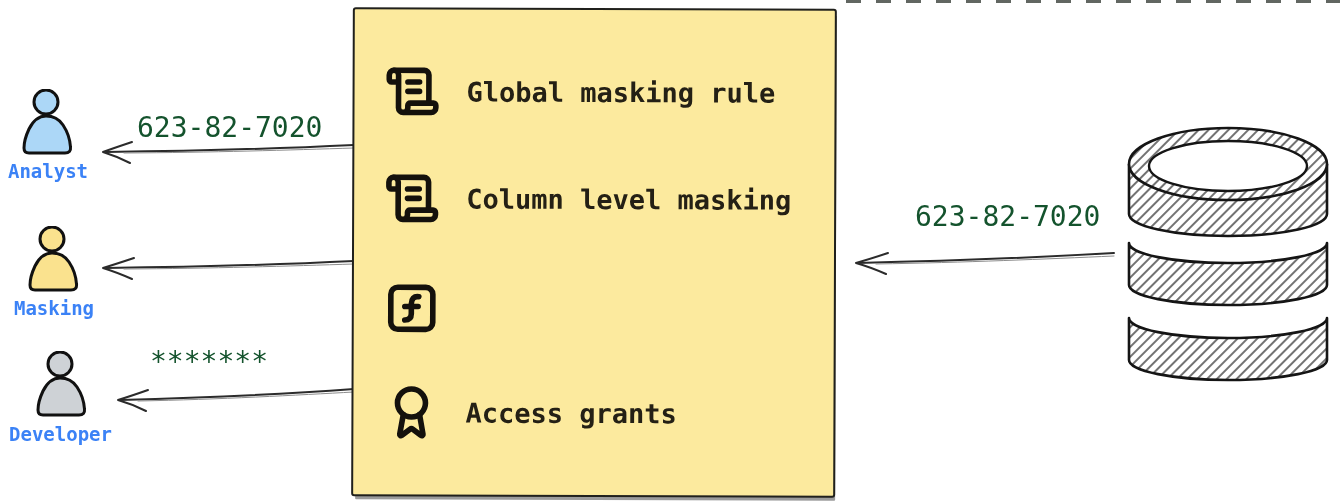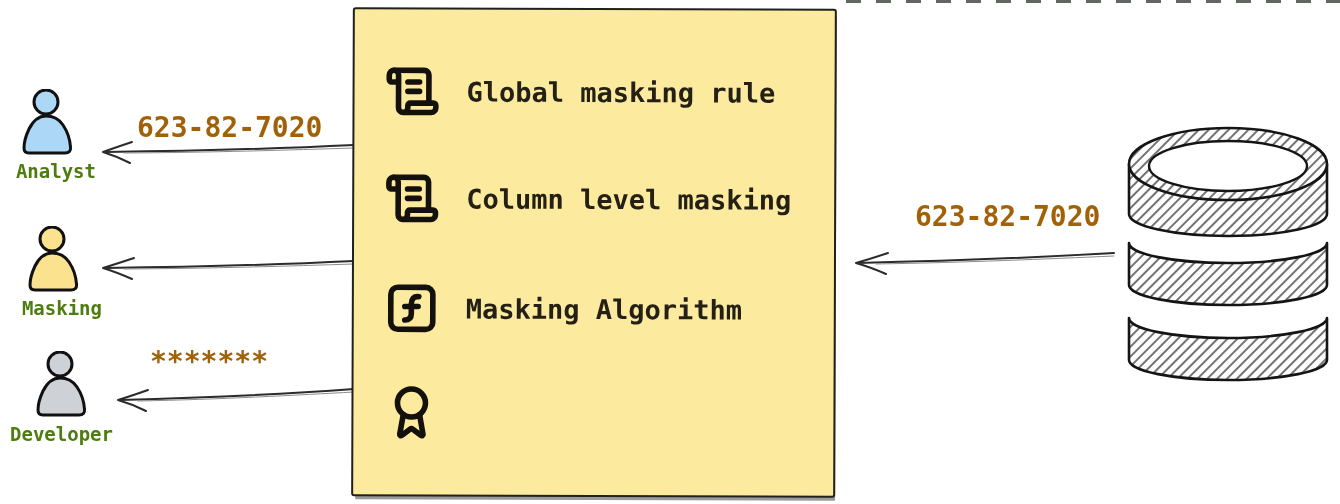--- a/index.html
+++ b/index.html
@@ -10,26 +10,26 @@
   }
   .abs{position:absolute;}
   
   .dash-top{
     left:846px;right:0;top:0;height:3px;
     background:repeating-linear-gradient(90deg,#3a403a 0 15px,transparent 15px 30px);
     opacity:.8;
   }
   
   .persona-label{
-    font-size:19px;font-weight:600;letter-spacing:0;color:#4d7c0f;
-    text-align:right;white-space:nowrap;
+    font-size:19px;font-weight:600;letter-spacing:0;color:#3b82f6;
+    text-align:center;white-space:nowrap;
   }
   
   .value-text{
-    font-size:28px;font-weight:700;color:#a16207;white-space:nowrap;line-height:30px;
+    font-size:28px;font-weight:400;color:#14532d;white-space:nowrap;line-height:30px;
   }
   
   #masking-box{
     left:352px;top:8px;width:484px;height:489px;
     background:#fcea9e;border:2.5px solid #20201c;border-radius:3px;
     box-shadow:2px 5px 0 -2px #9b9b9b;
     transform:rotate(0.2deg);
     box-sizing:border-box;
   }
   .box-row{position:absolute;left:30px;height:56px;display:flex;align-items:center;}
@@ -107,28 +107,28 @@
       </svg>
       <span class="row-label">Column level masking</span>
     </div>
 
     <div class="box-row" style="top:271px">
       <svg class="row-icon" viewBox="0 0 24 24" fill="none" stroke="currentColor" stroke-width="2.4" stroke-linecap="round" stroke-linejoin="round">
         <rect width="18" height="18" x="3" y="3" rx="3"></rect>
         <path d="M9 17c2 0 2.8-1 2.8-2.8V10c0-2 1-3.3 3.2-3"></path>
         <path d="M9 11.2h5.7"></path>
       </svg>
-      <span class="row-label">Masking Algorithm</span>
     </div>
 
     <div class="box-row" style="top:375px">
       <svg class="row-icon" viewBox="0 0 24 24" fill="none" stroke="currentColor" stroke-width="2.4" stroke-linecap="round" stroke-linejoin="round">
         <path d="m15.477 12.89 1.515 8.526a.5.5 0 0 1-.81.47l-3.58-2.687a1 1 0 0 0-1.197 0l-3.586 2.686a.5.5 0 0 1-.81-.469l1.514-8.526"></path>
         <circle cx="12" cy="8" r="6"></circle>
       </svg>
+      <span class="row-label">Access grants</span>
     </div>
 
   </div>
 
   <div class="abs value-text" style="left:915px;top:202px">623-82-7020</div>
   <svg class="abs" style="left:846px;top:244px" width="272" height="34" viewBox="0 0 272 34">
     <path class="sketch-stroke" d="M268,9 C200,13 100,17 12,19"></path>
     <path class="sketch-ghost" d="M268,12 C200,15 120,18.5 30,20"></path>
     <path class="sketch-stroke" d="M42,9 Q24,15 10,19 M10,19 Q24,23 40,30"></path>
   </svg>

